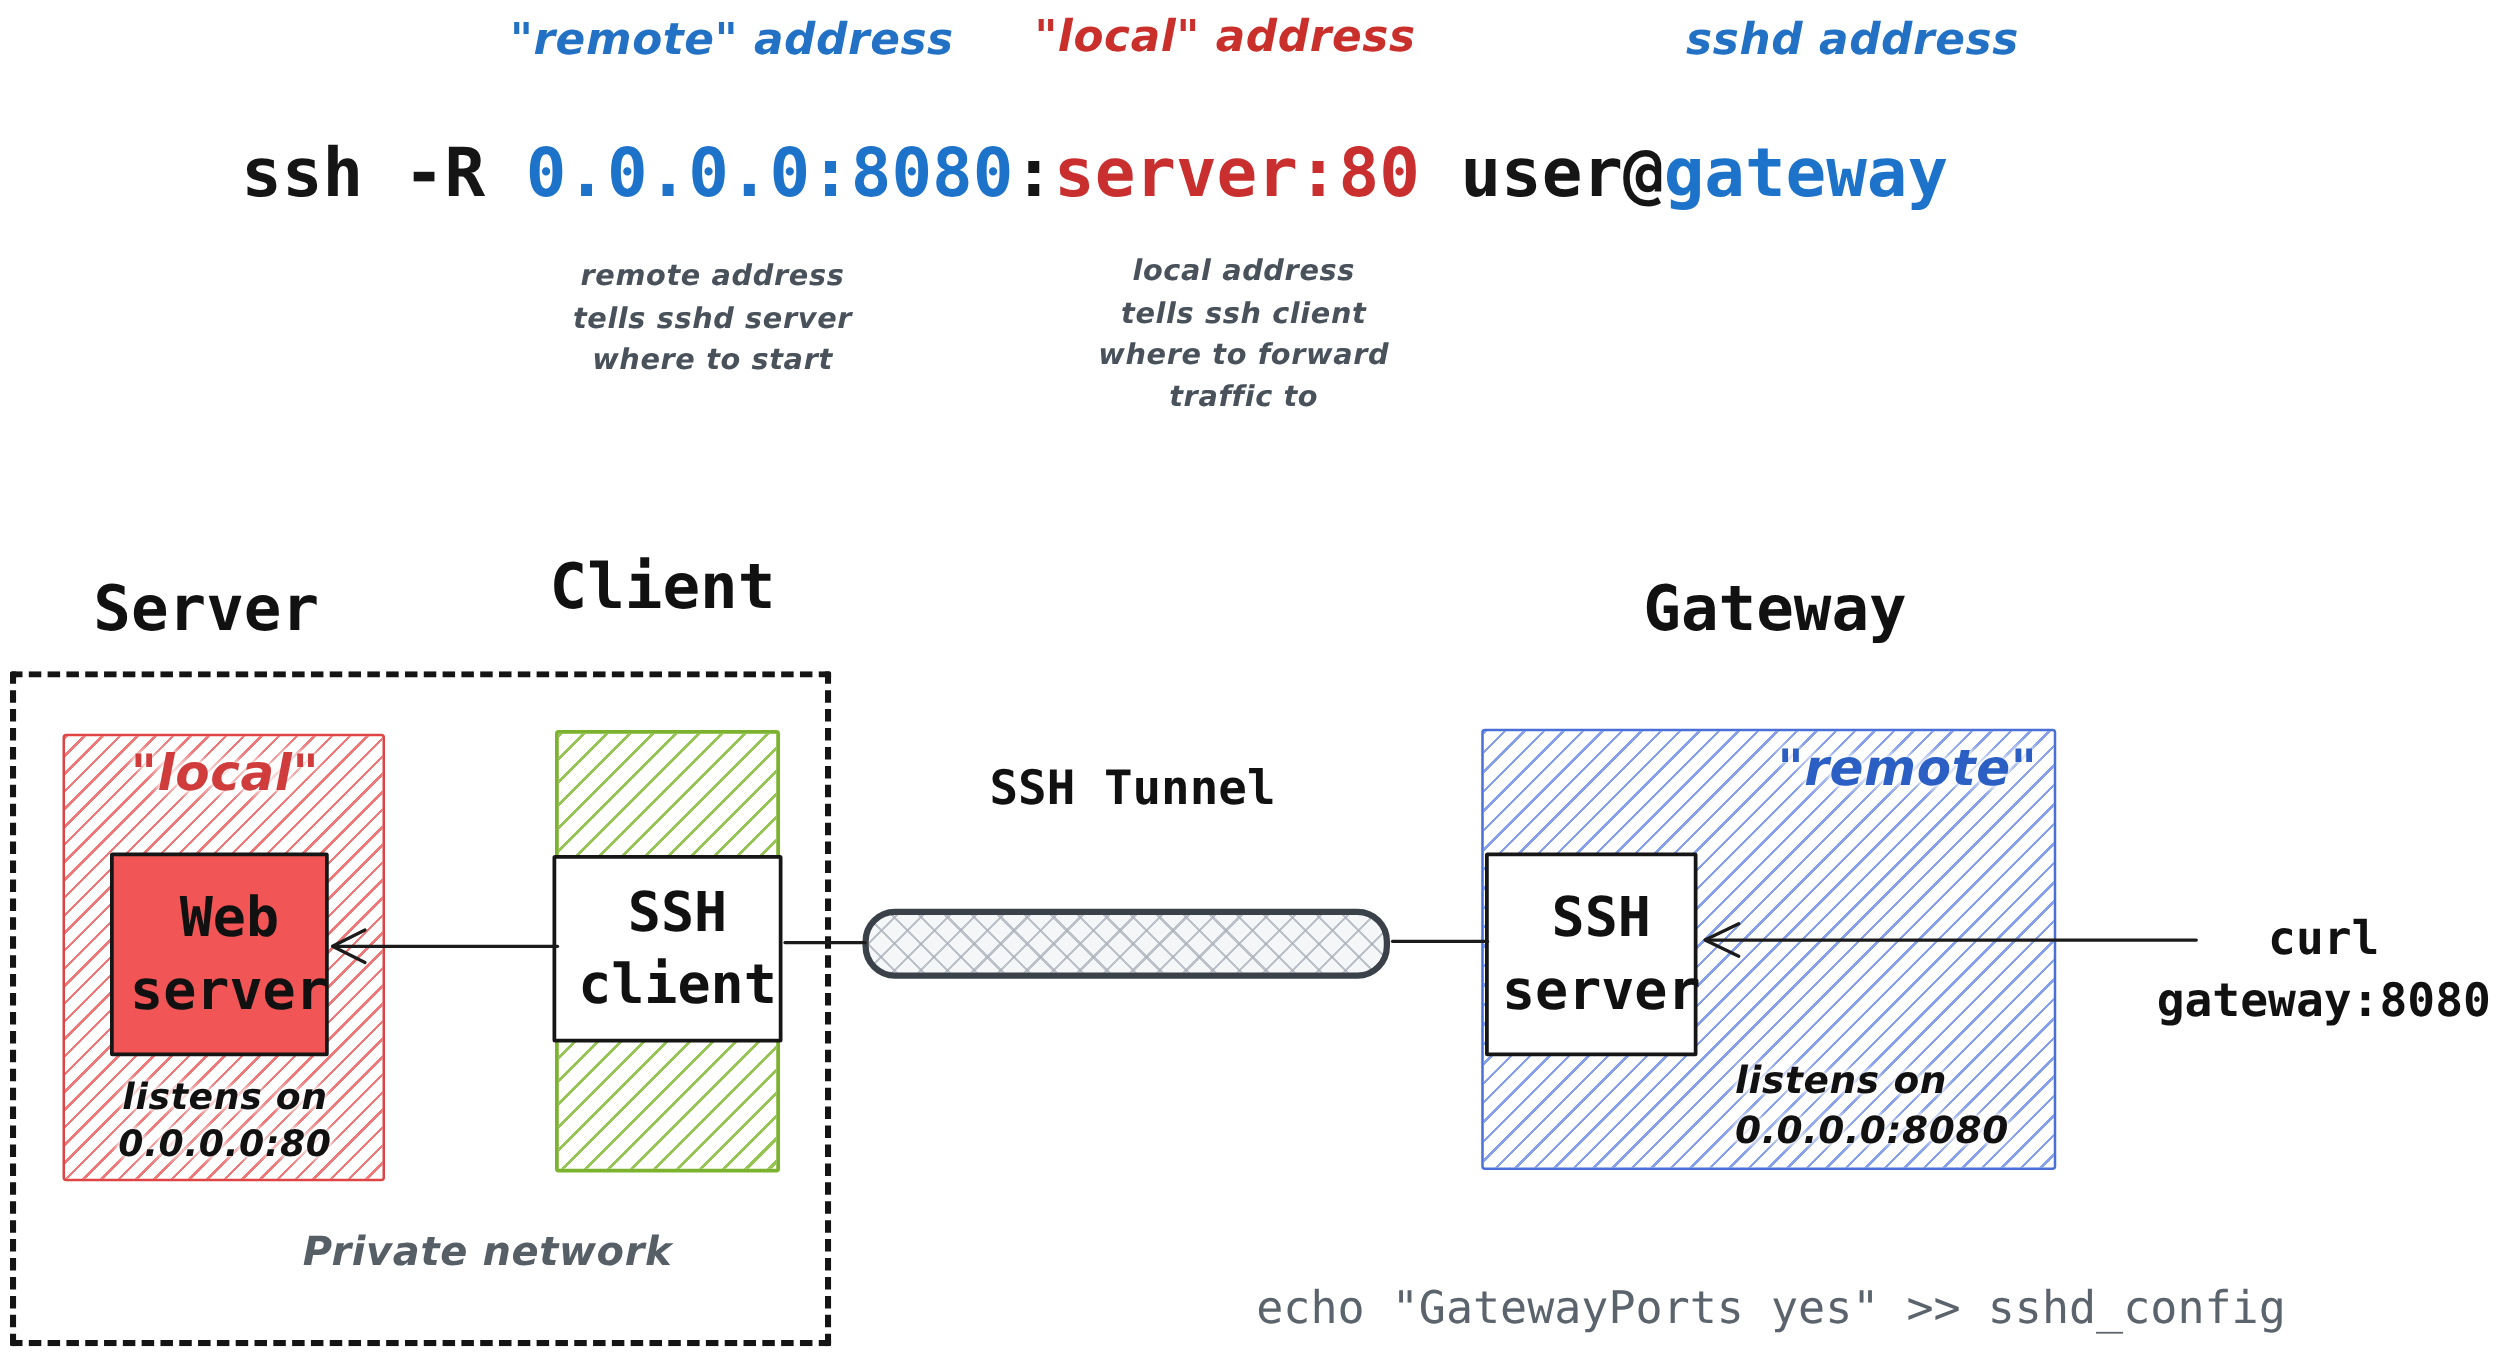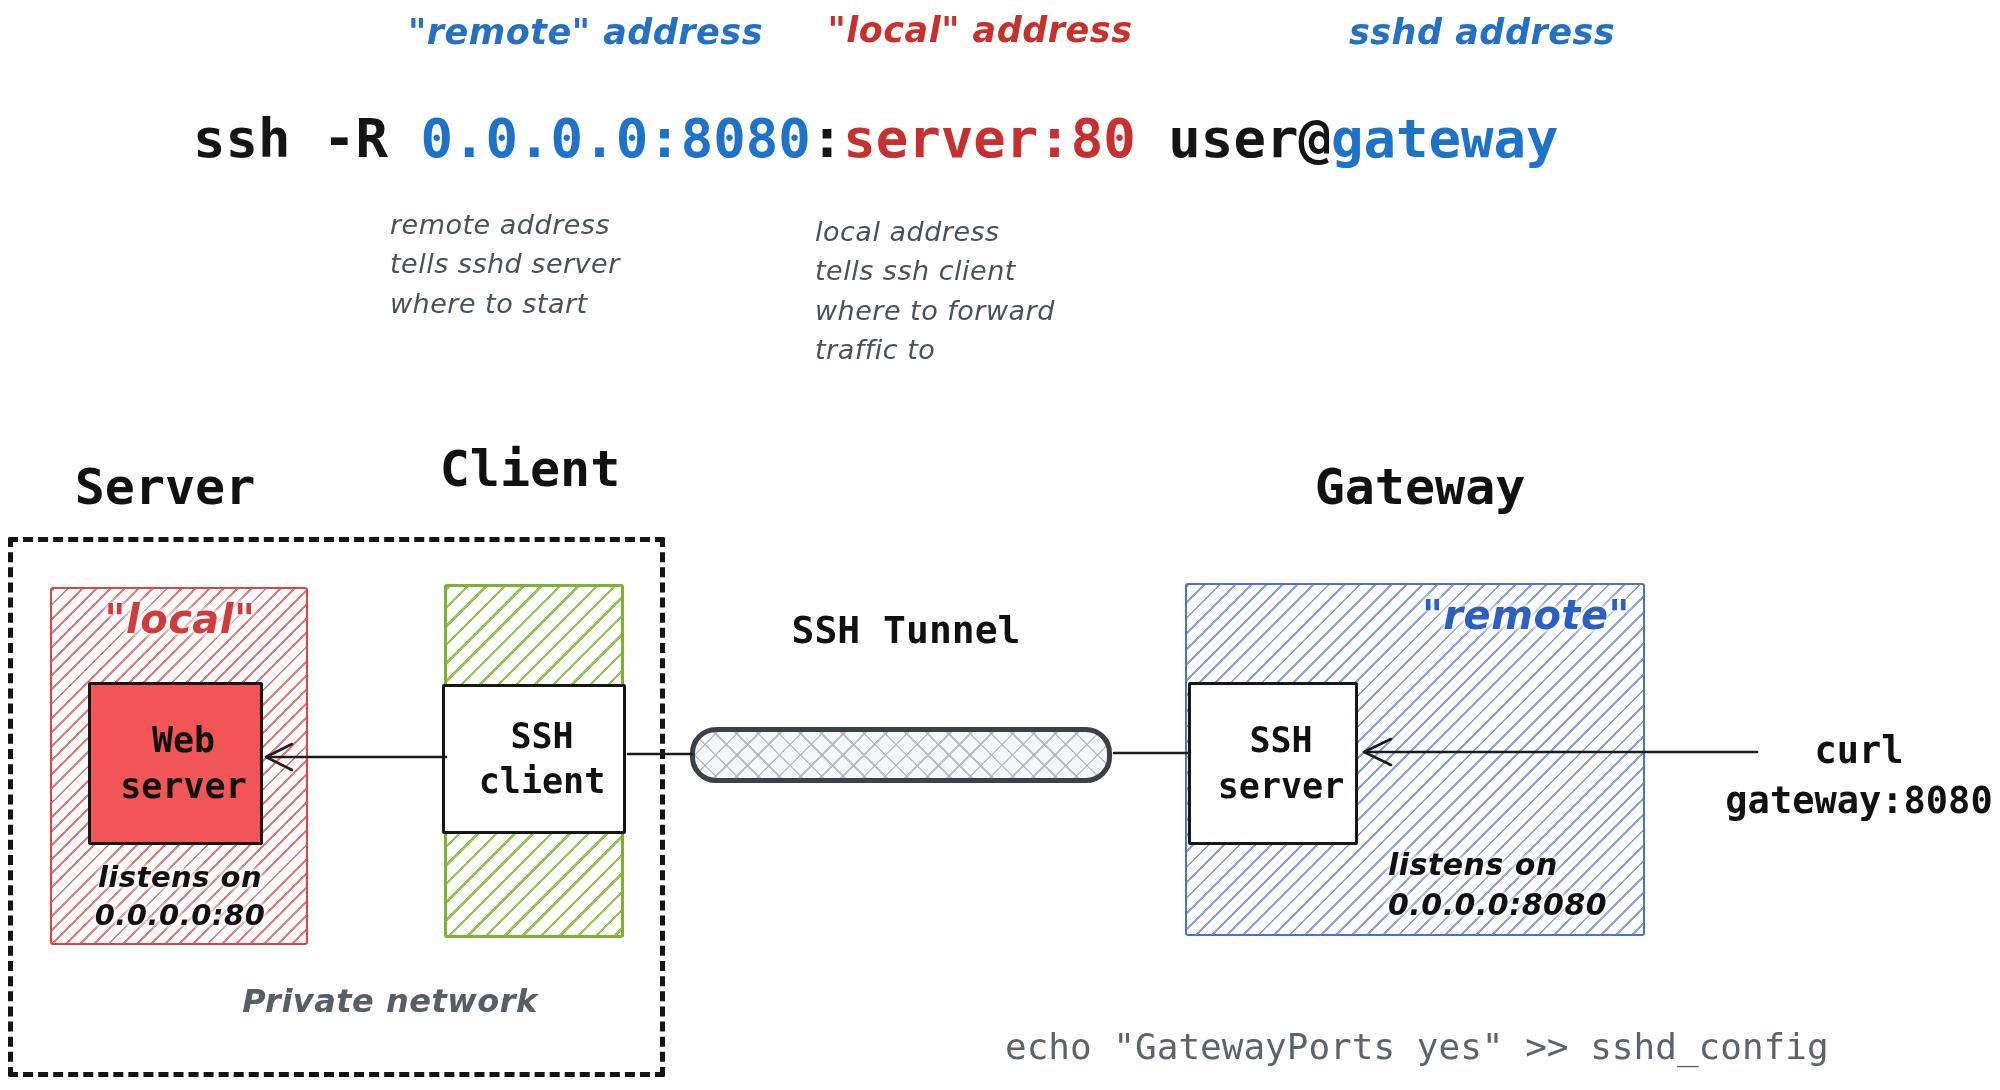--- a/index.html
+++ b/index.html
@@ -28,22 +28,22 @@
 
   .command {
     top: 112px; left: 193px;
     font-size: 54px; font-weight: 700; line-height: 1;
     white-space: nowrap; color: #151515;
   }
   .command .blue { color: #1d72c9; }
   .command .red  { color: #c92f2f; }
 
   .annotation {
-    font-size: 27px; font-weight: 400; line-height: 1.46;
-    color: #49525a; width: 360px;
+    font-size: 23px; font-weight: 700; line-height: 1.46;
+    color: #49525a; text-align: center; width: 360px;
   }
 
   .zone-title {
     font-size: 50px; font-weight: 700; color: #111;
     text-align: center; white-space: nowrap;
   }
 
   .tunnel-title {
     top: 608px; left: 700px; width: 412px;
     font-size: 38px; font-weight: 700; color: #111; text-align: center;
@@ -87,21 +87,21 @@
     left: 1420px; top: 592px; width: 212px;
     font-size: 40px; font-weight: 700; color: #2b5fc4; text-align: center;
     text-shadow: 0 0 5px #fff, 0 0 9px #fff, 0 0 12px #fff;
     white-space: nowrap;
   }
 
   .node-box {
     border: 3.5px solid #161616; border-radius: 2px;
     display: flex; flex-direction: column;
     align-items: center; justify-content: center;
-    font-size: 35px; font-weight: 700; line-height: 1.3;
+    font-size: 44px; font-weight: 700; line-height: 1.3;
     color: #111; text-align: center; padding-left: 16px;
   }
   .web-server-box  { left: 88px;  top: 682px; width: 175px; height: 163px; background: #f15555; }
   .ssh-client-box  { left: 442px; top: 684px; width: 184px; height: 150px; background: #ffffff; }
   .ssh-server-box  { left: 1188px; top: 682px; width: 170px; height: 163px; background: #ffffff; }
 
   .listens {
     font-size: 29px; font-weight: 700; line-height: 1.32; color: #111;
     text-shadow: 0 0 4px #fff, 0 0 7px #fff, 0 0 10px #fff;
     white-space: nowrap;
@@ -151,21 +151,21 @@
 
   <div class="abs mono command">
     <span>ssh -R </span><span class="blue">0.0.0.0:8080</span><span>:</span><span class="red">server:80</span><span> user@</span><span class="blue">gateway</span>
   </div>
 
   <div class="abs hand annotation" style="left:390px; top:205px;">
     <div>remote address</div>
     <div>tells sshd server</div>
     <div>where to start</div>
   </div>
-  <div class="abs hand annotation" style="left:815px; top:212px;">
+  <div class="abs hand annotation" style="left:815px; top:201px;">
     <div>local address</div>
     <div>tells ssh client</div>
     <div>where to forward</div>
     <div>traffic to</div>
   </div>
 
   <div class="abs mono zone-title" style="left:55px; top:458px; width:220px;">Server</div>
   <div class="abs mono zone-title" style="left:420px; top:440px; width:220px;">Client</div>
   <div class="abs mono zone-title" style="left:1300px; top:458px; width:240px;">Gateway</div>
 

